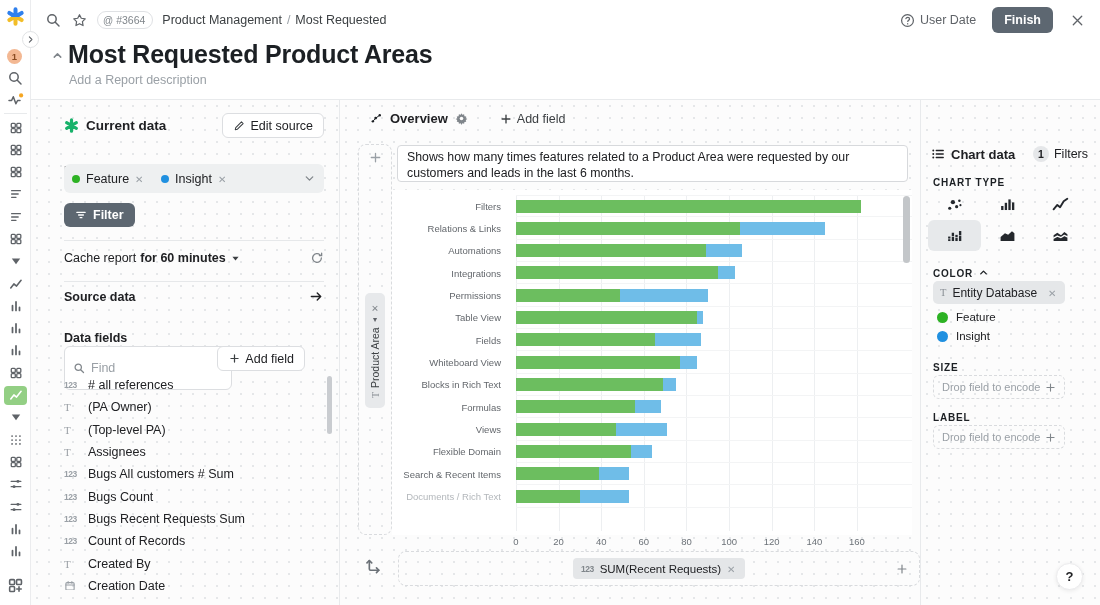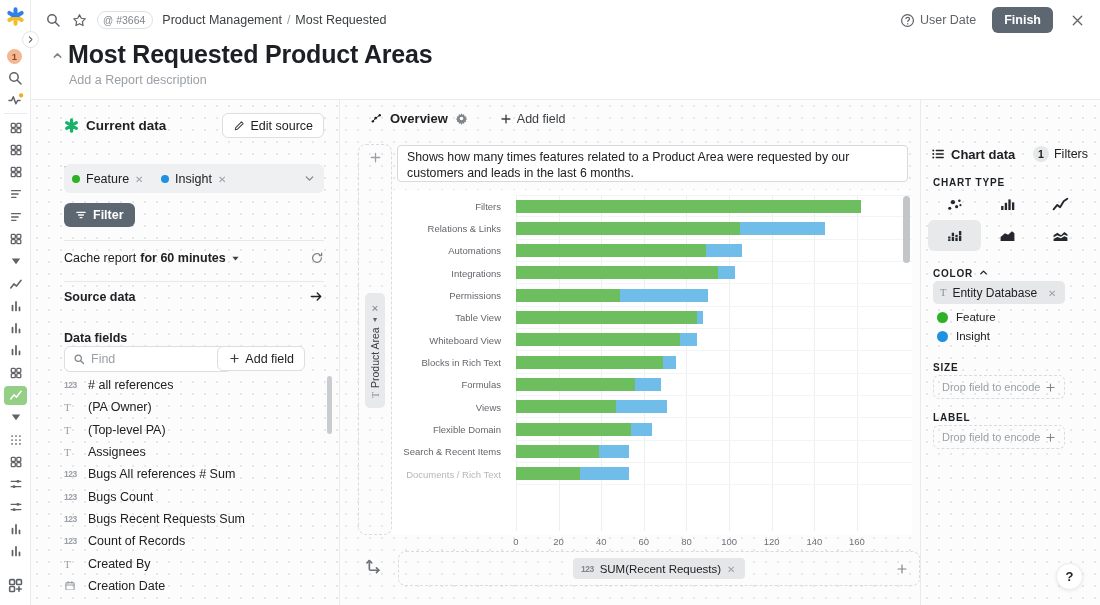--- a/index.html
+++ b/index.html
@@ -66,21 +66,21 @@
   #filter-btn { display:inline-flex; align-items:center; gap:6px; height:24px; padding:0 11px; background:#5d6771;
     color:#fff; border:none; border-radius:6px; font-size:12.5px; font-weight:600; font-family:inherit; }
   #filter-btn .ic { width:12px; height:12px; }
   .panel-div { border-top:1px solid #e6e8ea; }
   #cache-row { display:flex; align-items:center; font-size:12.5px; color:#202124; }
   #cache-row b { margin-left:4px; }
   #cache-caret { width:11px; height:11px; color:#3c4043; margin-left:4px; }
   #cache-refresh { margin-left:auto; width:14px; height:14px; color:#80868b; }
   #source-row { display:flex; align-items:center; }
   #source-arrow { margin-left:auto; width:15px; height:15px; color:#202124; }
-  #find-wrap { display:flex; align-items:center; gap:6px; width:168px; height:26px; background:#fff;
+  #find-wrap { display:flex; align-items:center; gap:6px; width:168px; height:44px; background:#fff;
     border:1px solid #dcdee1; border-radius:6px; padding:0 8px; }
   #find-wrap .ic { width:12px; height:12px; color:#80868b; }
   #find-input { border:none; outline:none; width:100%; font-size:12.5px; font-family:inherit; color:#202124; background:transparent; }
   #find-input::placeholder { color:#9aa0a6; }
   #add-field-btn { position:absolute; right:19px; top:0; }
   #fields-list { position:absolute; left:33px; right:12px; top:274px; height:216px; overflow:hidden; }
   .field-row { height:22.3px; display:flex; align-items:center; font-size:12.5px; color:#202124; }
   .field-ic { width:24px; color:#9aa0a6; flex:none; display:flex; align-items:center; }
   .field-ic .num { font-size:8.5px; letter-spacing:-.5px; font-weight:600; }
   .field-ic .txt { font-size:11px; font-family:"Liberation Serif", serif; }
@@ -500,21 +500,21 @@
       <div class="field-row">
         <span class="field-ic">
           <span class="txt">T</span>
         </span>
         <span>Assignees</span>
       </div>
       <div class="field-row">
         <span class="field-ic">
           <span class="num">123</span>
         </span>
-        <span>Bugs All references # Sum</span>
+        <span>Bugs All customers # Sum</span>
       </div>
       <div class="field-row">
         <span class="field-ic">
           <span class="num">123</span>
         </span>
         <span>Bugs Count</span>
       </div>
       <div class="field-row">
         <span class="field-ic">
           <span class="num">123</span>
@@ -637,20 +637,27 @@
           <div class="bar-track">
             <div class="seg" style="width:104.4px;background:#6cbe5f"></div>
             <div class="seg" style="width:87.4px;background:#6fbde8"></div>
           </div>
         </div>
         <div class="bar-row">
           <div class="bar-label">Table View</div>
           <div class="bar-track">
             <div class="seg" style="width:181.1px;background:#6cbe5f"></div>
             <div class="seg" style="width:6.4px;background:#6fbde8"></div>
+          </div>
+        </div>
+        <div class="bar-row">
+          <div class="bar-label">Fields</div>
+          <div class="bar-track">
+            <div class="seg" style="width:138.5px;background:#6cbe5f"></div>
+            <div class="seg" style="width:46.9px;background:#6fbde8"></div>
           </div>
         </div>
         <div class="bar-row">
           <div class="bar-label">Whiteboard View</div>
           <div class="bar-track">
             <div class="seg" style="width:164.1px;background:#6cbe5f"></div>
             <div class="seg" style="width:17.0px;background:#6fbde8"></div>
           </div>
         </div>
         <div class="bar-row">

